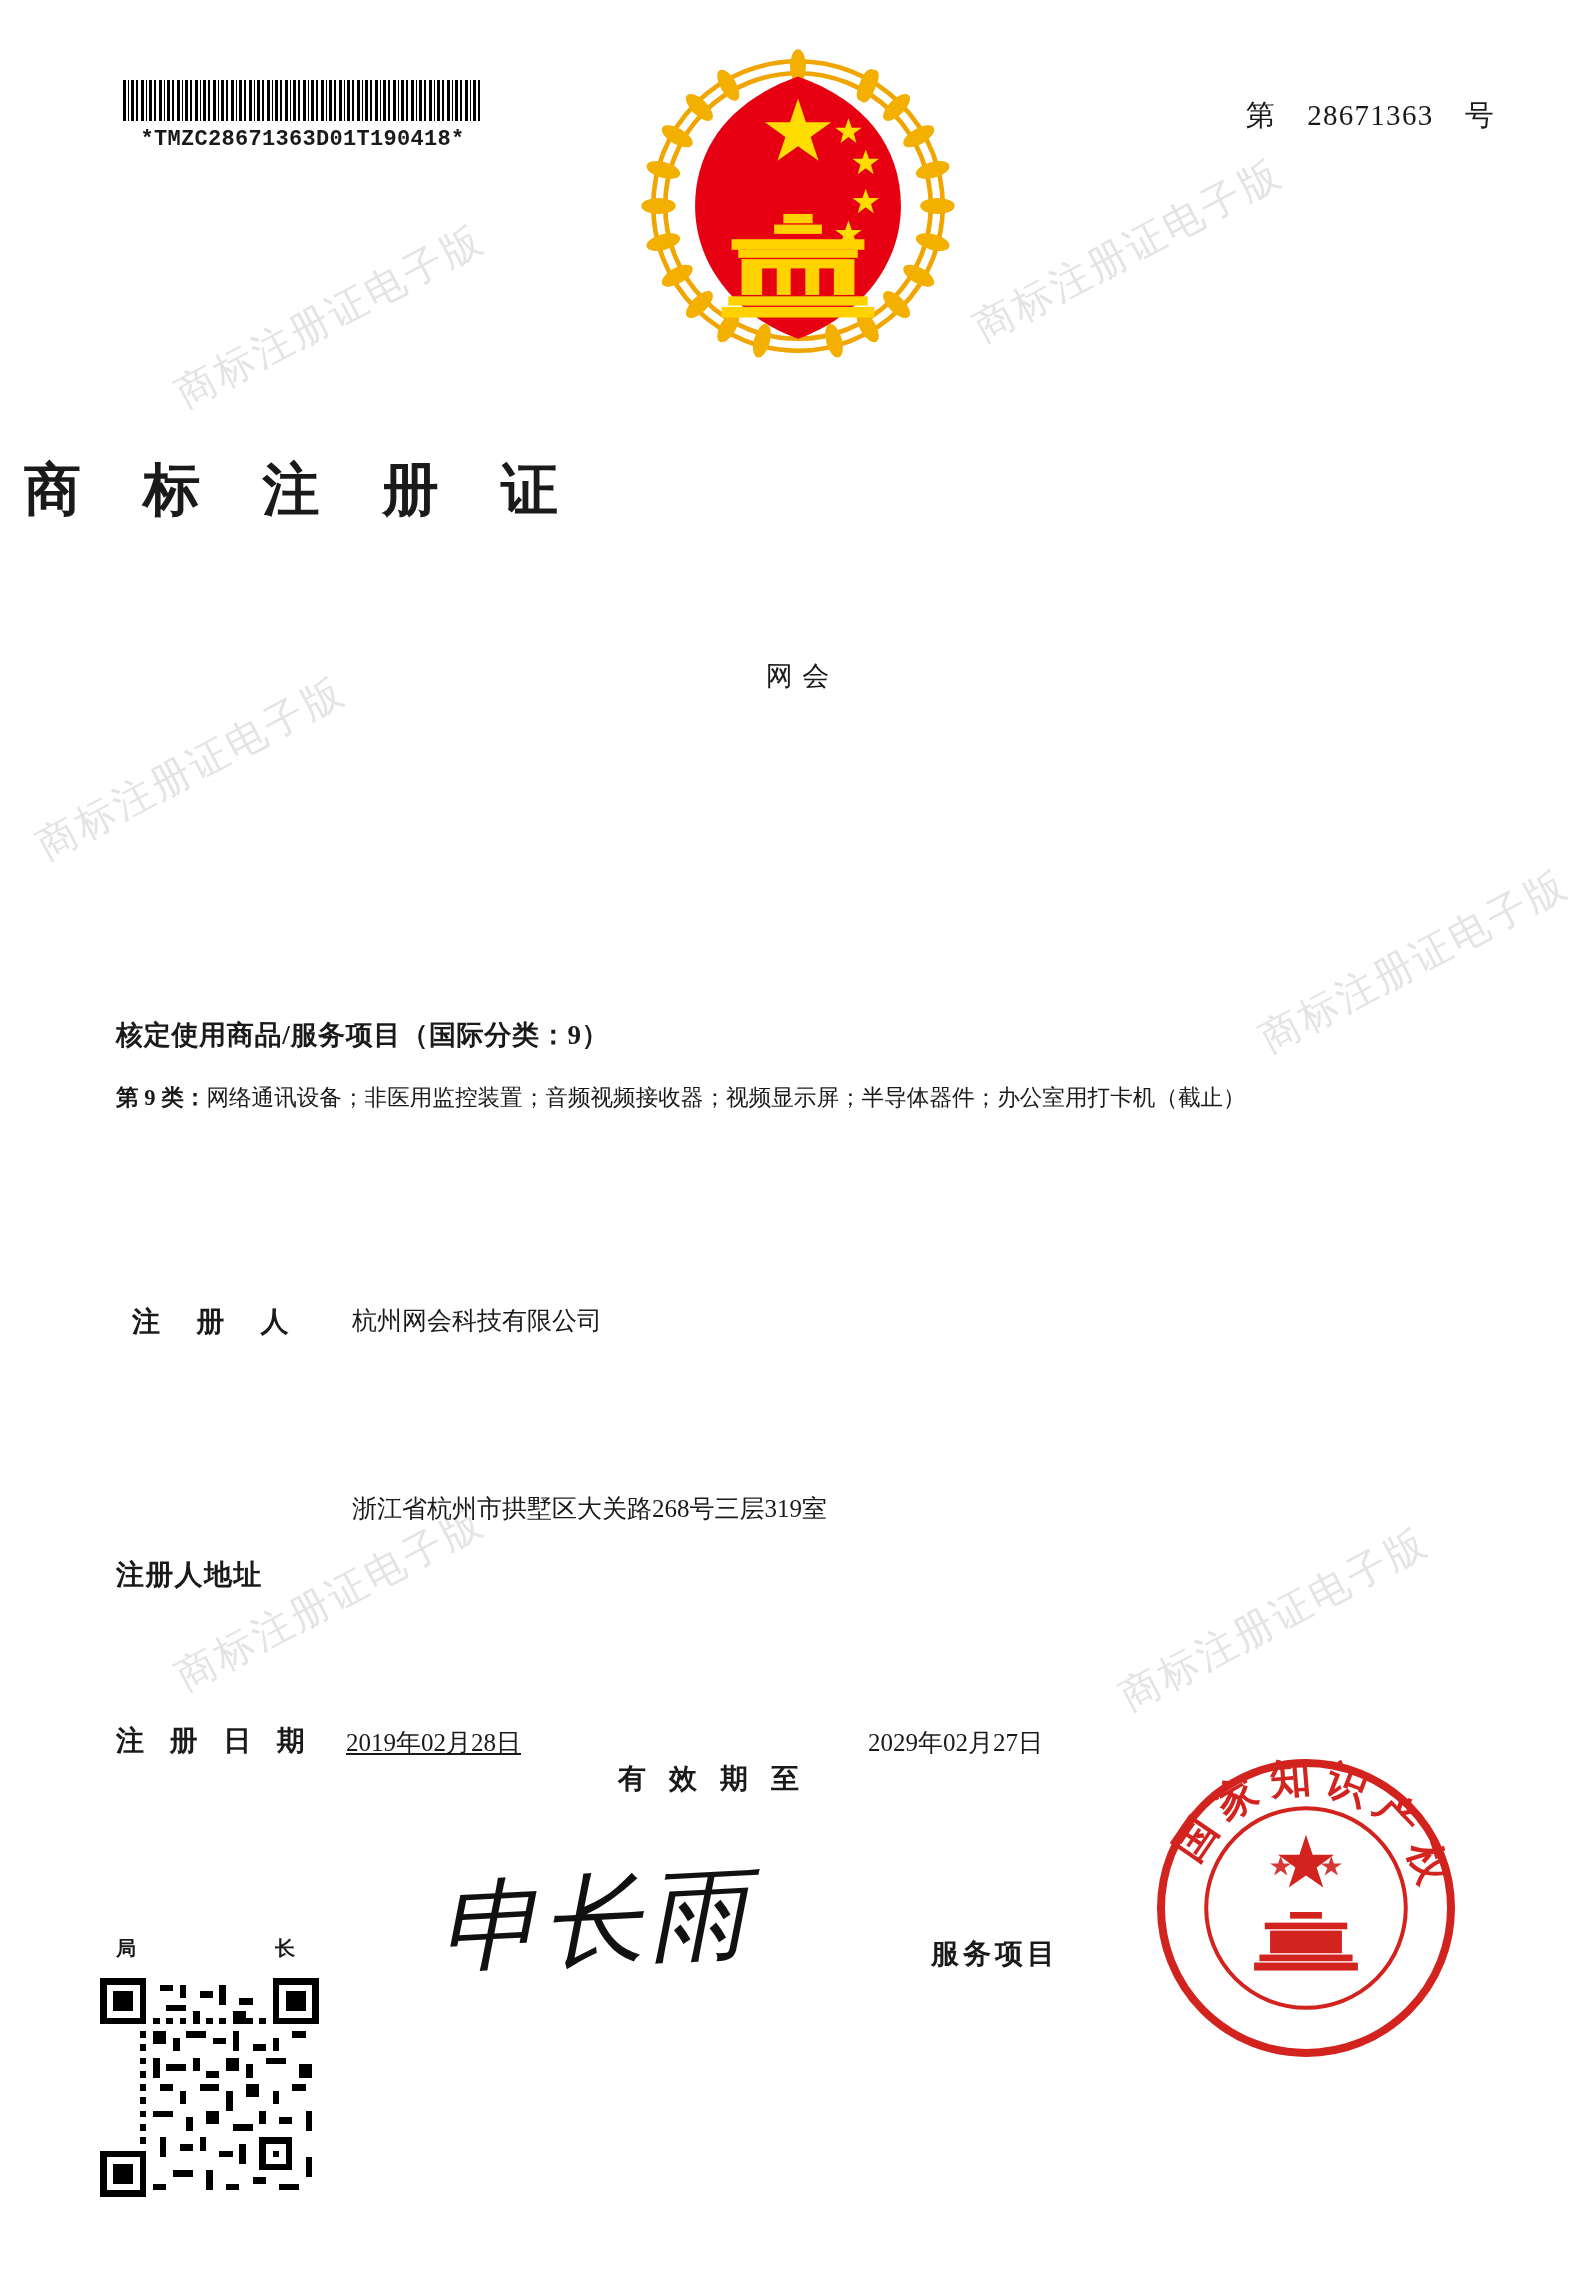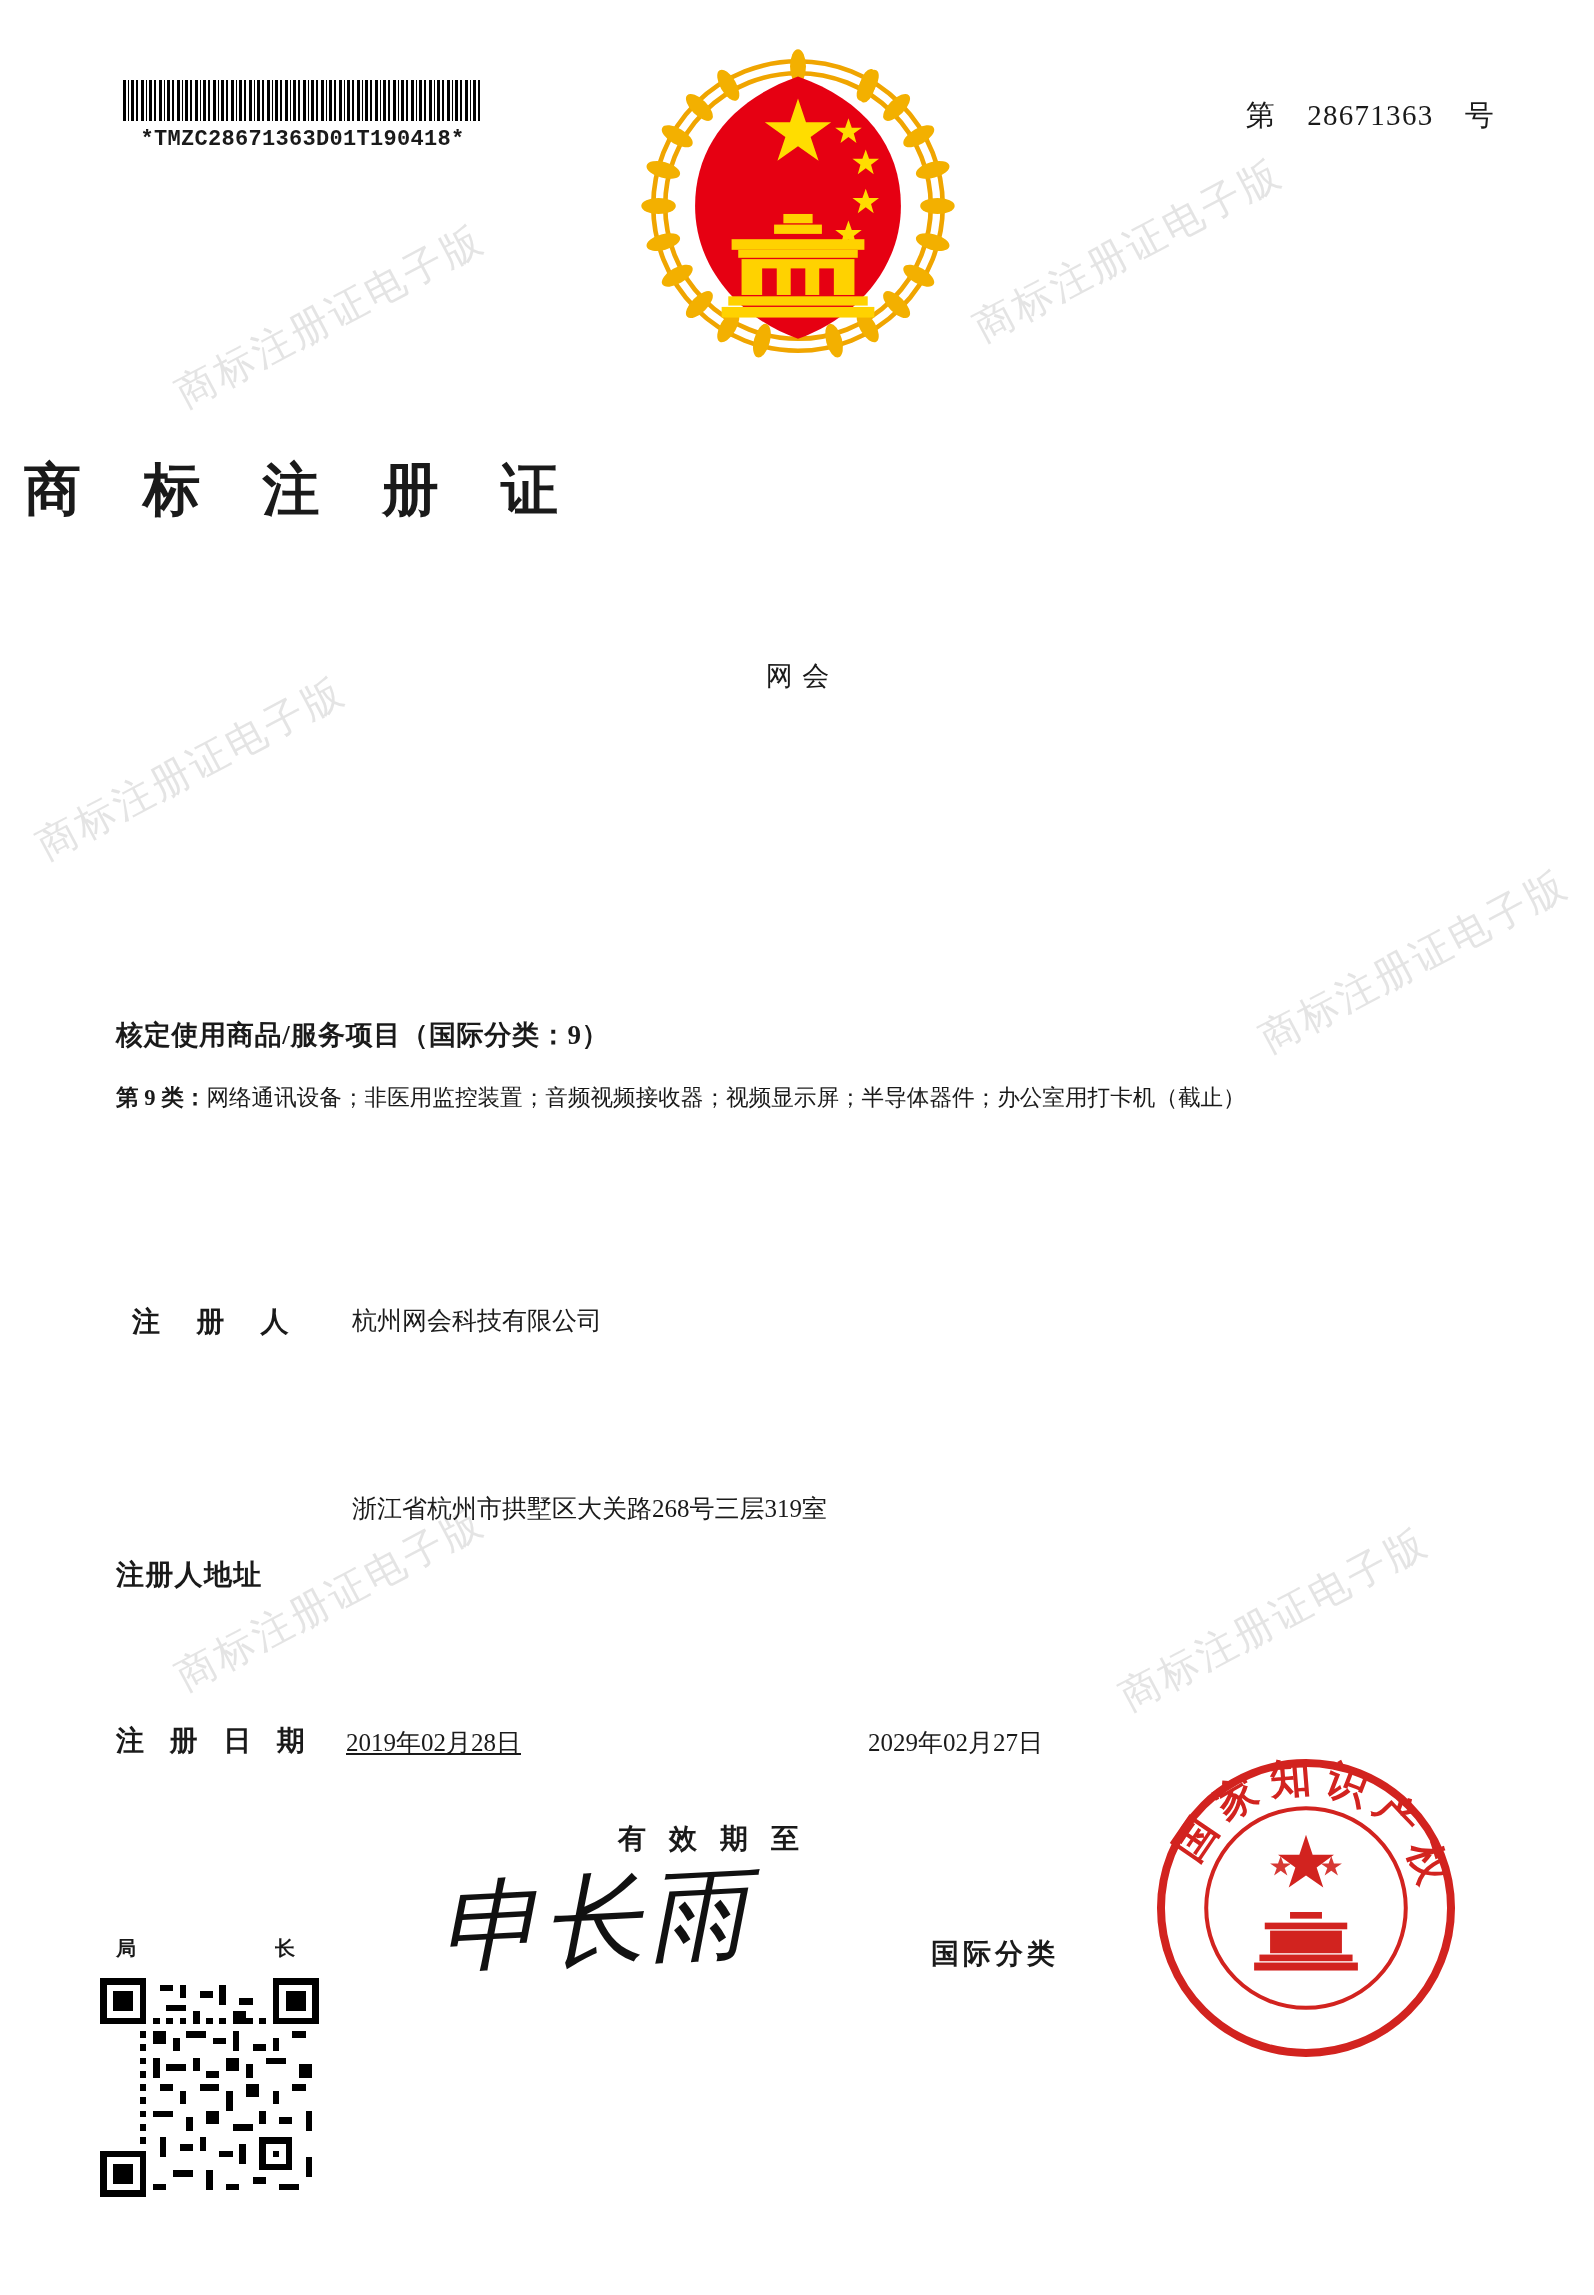--- a/index.html
+++ b/index.html
@@ -144,21 +144,21 @@
   }
 
   .registrant-label { left: 132px; top: 1303px; letter-spacing: 14.6px; }
   .registrant-value { left: 352px; top: 1304px; }
 
   .address-label { left: 116px; top: 1556px; letter-spacing: 1.3px; }
   .address-value { left: 352px; top: 1492px; }
 
   .regdate-label { left: 116px; top: 1722px; letter-spacing: 9.3px; }
   .regdate-value { left: 346px; top: 1726px; text-decoration: underline; }
-  .valid-label   { left: 618px; top: 1820px; letter-spacing: 8px; }
+  .valid-label   { left: 618px; top: 1760px; letter-spacing: 8px; }
   .valid-value   { left: 868px; top: 1726px; }
 
   .director-label { left: 116px; top: 1935px; letter-spacing: 33px; font-weight:bold; font-size: 20px;}
   .issuer-label   { left: 931px; top: 1935px; letter-spacing: 4px; font-weight:bold; font-size: 28px;}
 
   .signature {
     position: absolute;
     left: 439px;
     top: 1855px;
     font-size: 100px;
@@ -292,21 +292,21 @@
 <div class="field row-label address-label">注册人地址</div>
 <div class="field row-value address-value">浙江省杭州市拱墅区大关路268号三层319室</div>
 
 <div class="field row-label regdate-label">注 册 日 期</div>
 <div class="field row-value regdate-value">2019年02月28日</div>
 <div class="field row-label valid-label">有 效 期 至</div>
 <div class="field row-value valid-value">2029年02月27日</div>
 
 <div class="field director-label">局　　长</div>
 <div class="signature">申长雨</div>
-<div class="field issuer-label">国际分类</div>
+<div class="field issuer-label">服务项目</div>
 
 <div class="qr">
   <svg viewBox="0 0 33 33" width="219" height="219" shape-rendering="crispEdges" aria-hidden="true">
     <rect width="33" height="33" fill="#fff"></rect>
     <g fill="#000">
 
       <rect x="0" y="0" width="7" height="1"></rect>
         <rect x="0" y="6" width="7" height="1"></rect>
       <rect x="0" y="0" width="1" height="7"></rect>
         <rect x="6" y="0" width="1" height="7"></rect>

